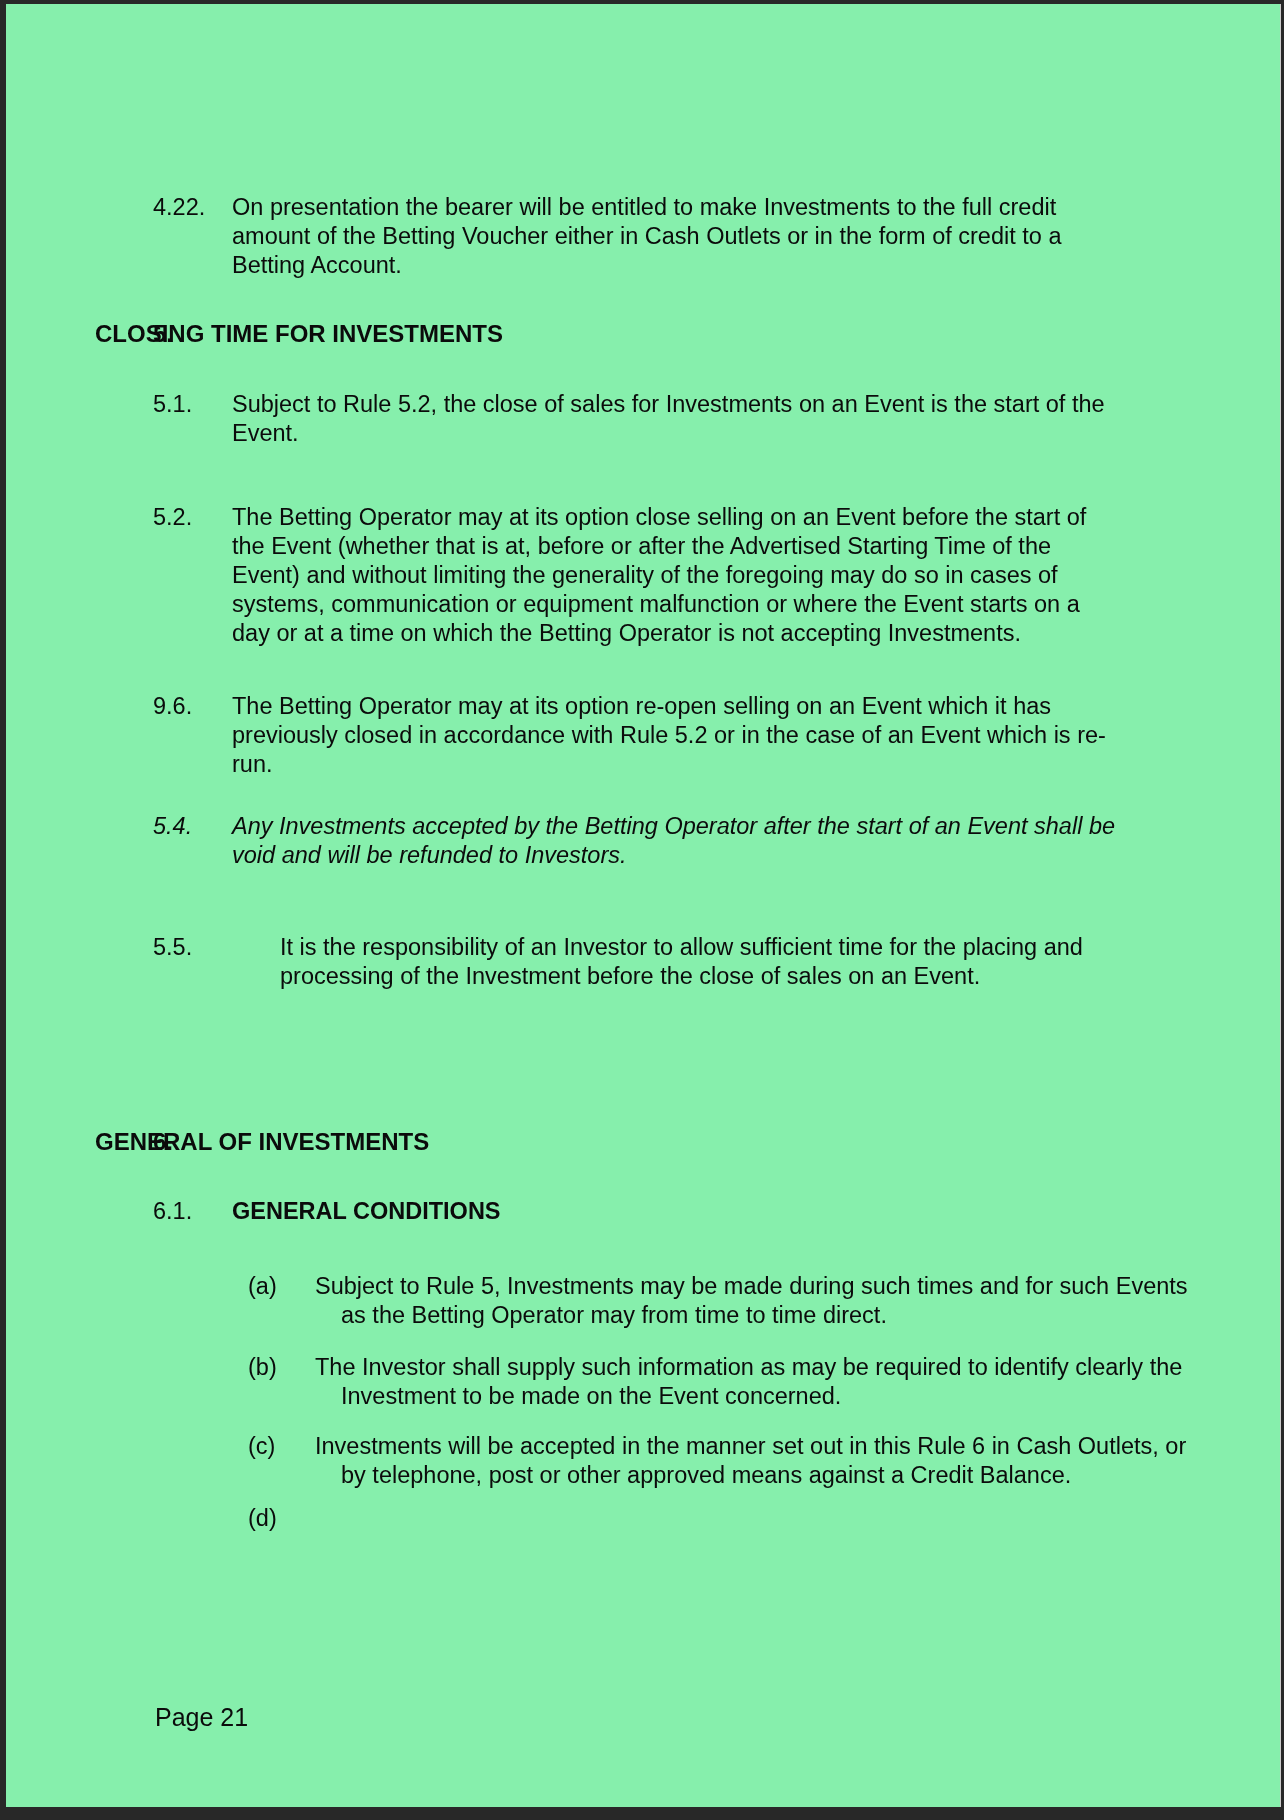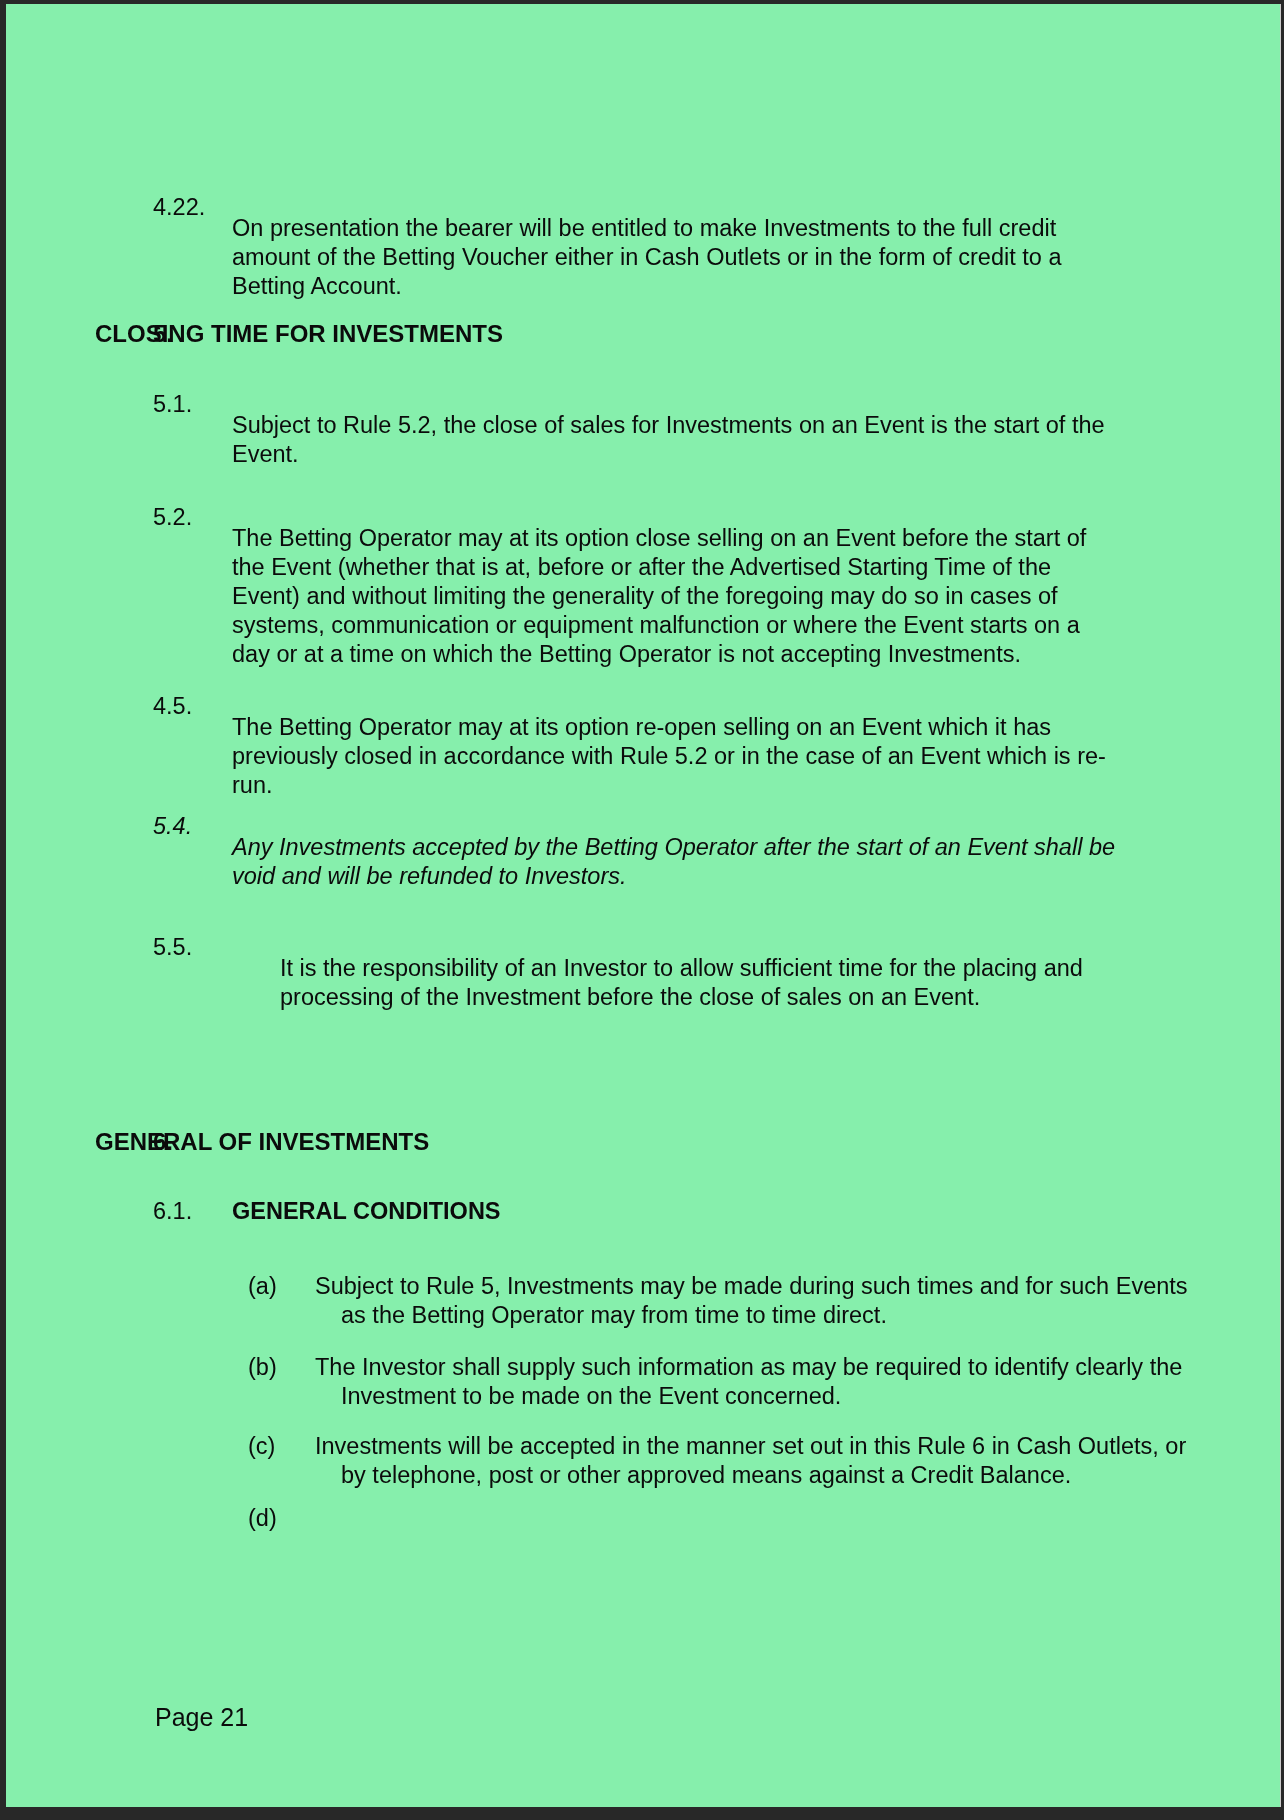--- a/index.html
+++ b/index.html
@@ -31,21 +31,20 @@
   .num {
     position: absolute;
     left: 147px;
     top: 0;
     white-space: nowrap;
   }
   .clause .text {
     margin-left: 226px;
     width: 930px;
     white-space: pre-line;
-    margin-top: 21px;
   }
   .heading { font-weight: bold; font-size: 24px; }
   .heading .text { margin-left: 89px; }
   .subheading .text {
     margin-left: 226px;
     font-weight: bold;
   }
   .sub .label {
     position: absolute;
     left: 242px;
@@ -107,21 +106,21 @@
   <div class="block clause b3">
     <span class="num">5.2.</span>
     <div class="text">The Betting Operator may at its option close selling on an Event before the start of
 the Event (whether that is at, before or after the Advertised Starting Time of the
 Event) and without limiting the generality of the foregoing may do so in cases of
 systems, communication or equipment malfunction or where the Event starts on a
 day or at a time on which the Betting Operator is not accepting Investments.</div>
   </div>
 
   <div class="block clause b4">
-    <span class="num">4.5.</span>
+    <span class="num">9.6.</span>
     <div class="text">The Betting Operator may at its option re-open selling on an Event which it has
 previously closed in accordance with Rule 5.2 or in the case of an Event which is re-
 run.</div>
   </div>
 
   <div class="block clause b5">
     <span class="num">5.4.</span>
     <div class="text">Any Investments accepted by the Betting Operator after the start of an Event shall be
 void and will be refunded to Investors.</div>
   </div>

